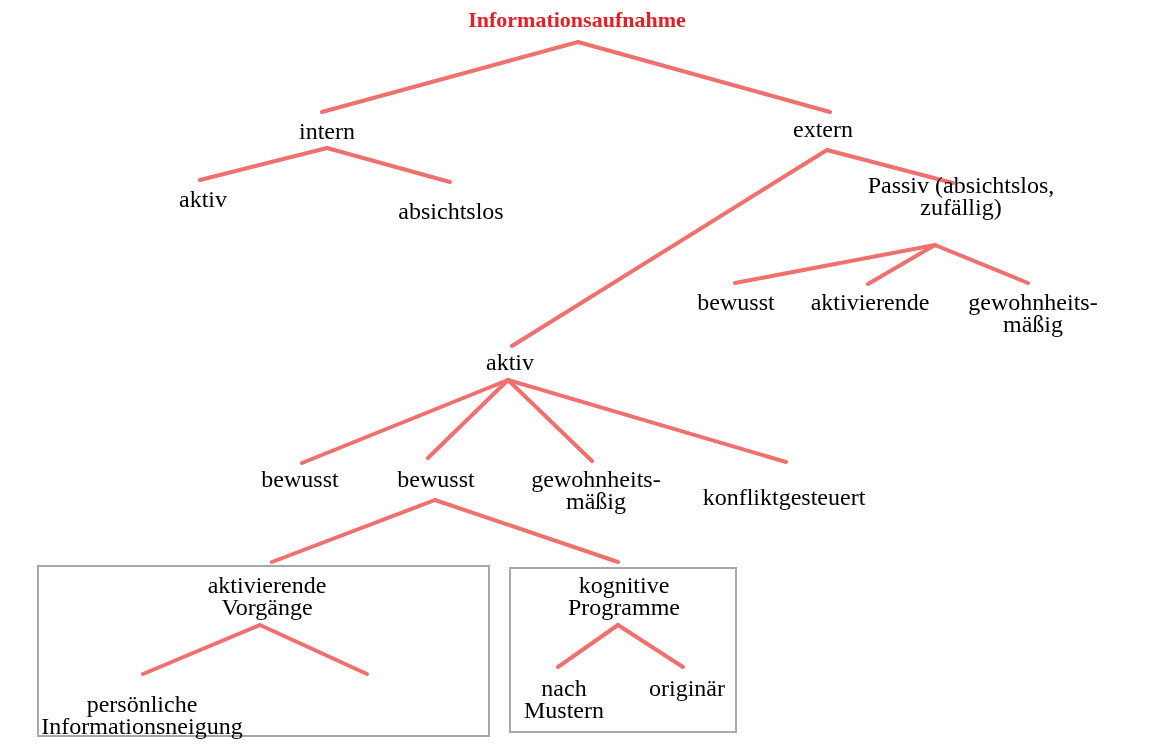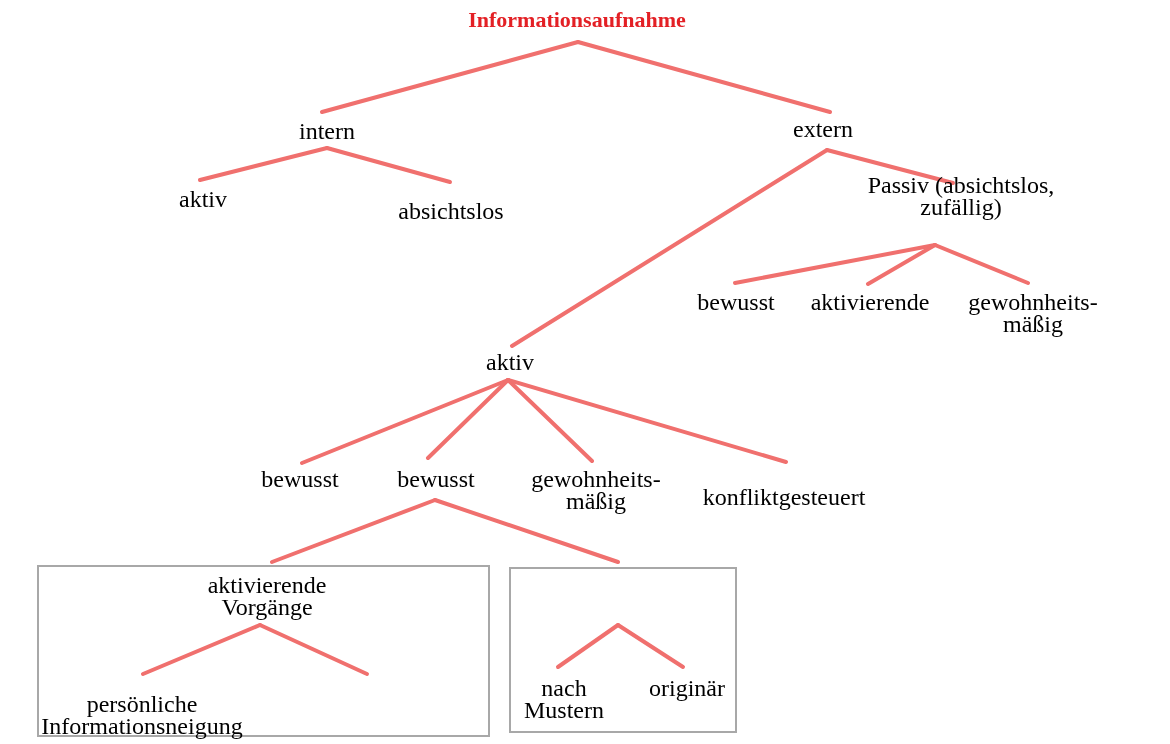--- a/index.html
+++ b/index.html
@@ -92,17 +92,19 @@
   <div class="node" style="left:436px; top:468px;">bewusst</div>
   <div class="node" style="left:596px; top:468px;">gewohnheits-
 mäßig</div>
   <div class="node" style="left:784px; top:486px;">konfliktgesteuert</div>
 
   <div class="node" style="left:267px; top:574px;">aktivierende
 Vorgänge</div>
   <div class="node" style="left:142px; top:685px;margin-top:8px;">persönliche
 Informationsneigung</div>
 
+  <div class="node" style="left:624px; top:574px;">kognitive
+Programme</div>
   <div class="node" style="left:564px; top:677px;">nach
 Mustern</div>
   <div class="node" style="left:687px; top:677px;">originär</div>
 
 </div>
 
 </body></html>

